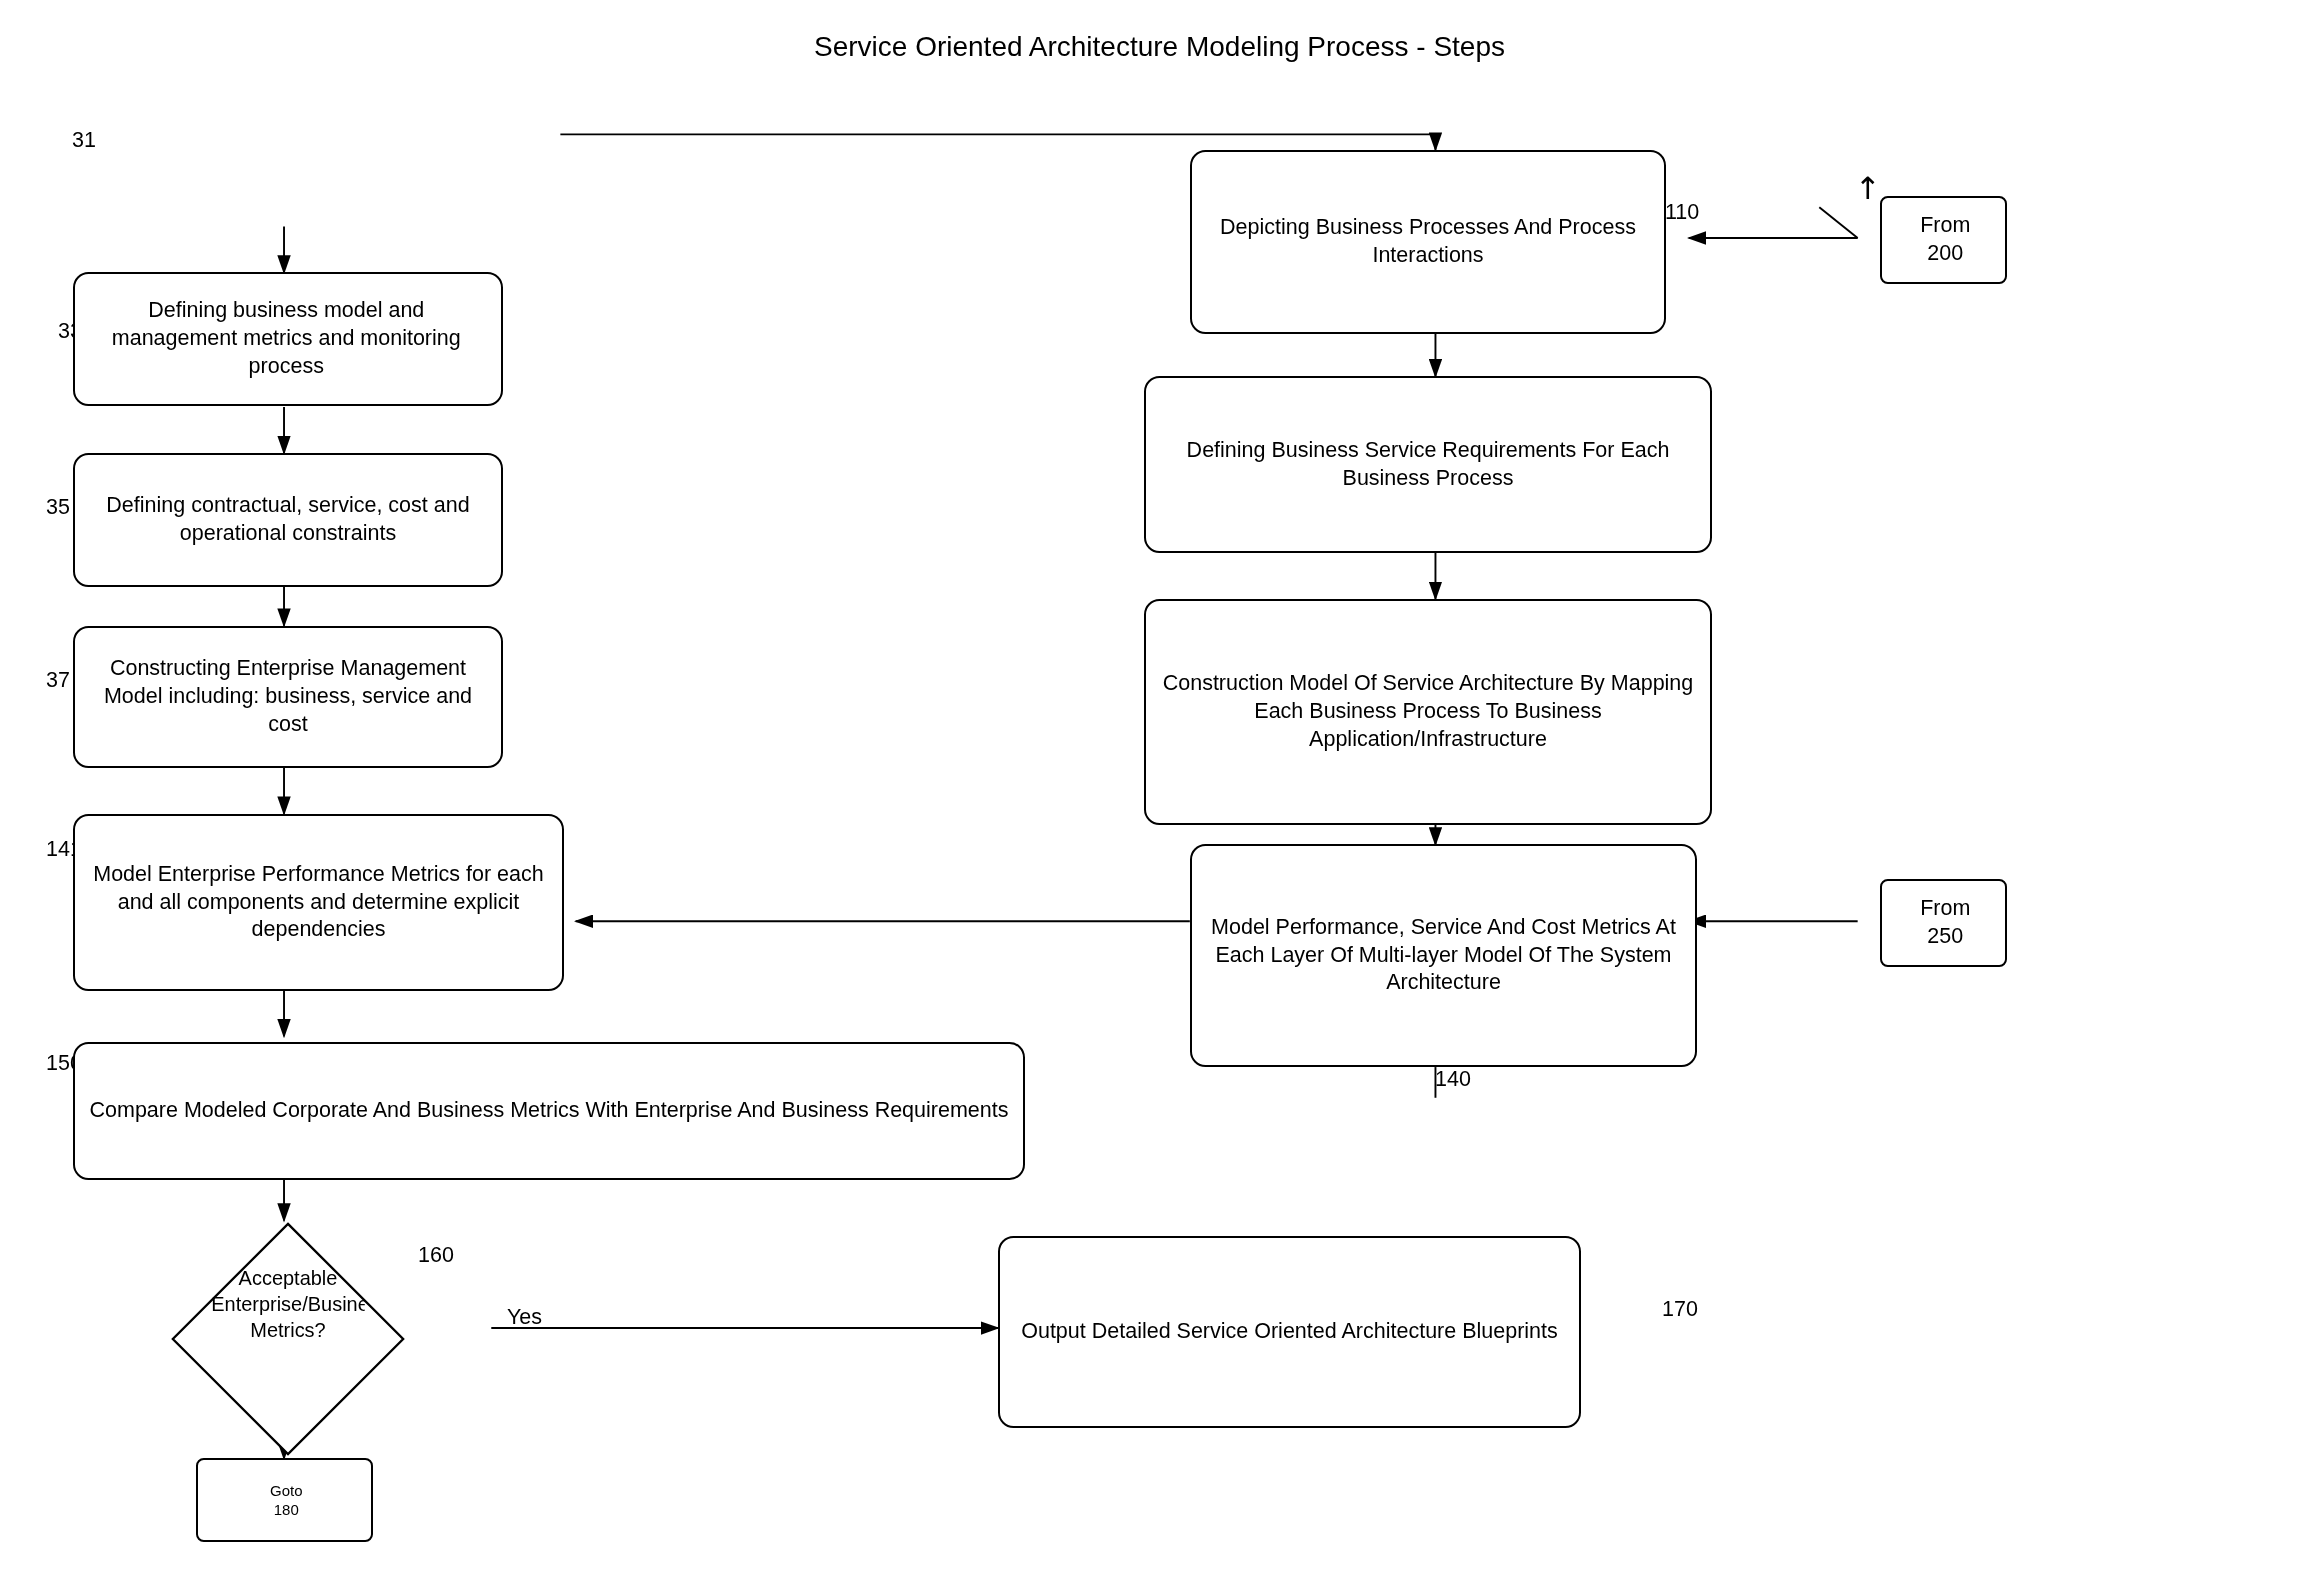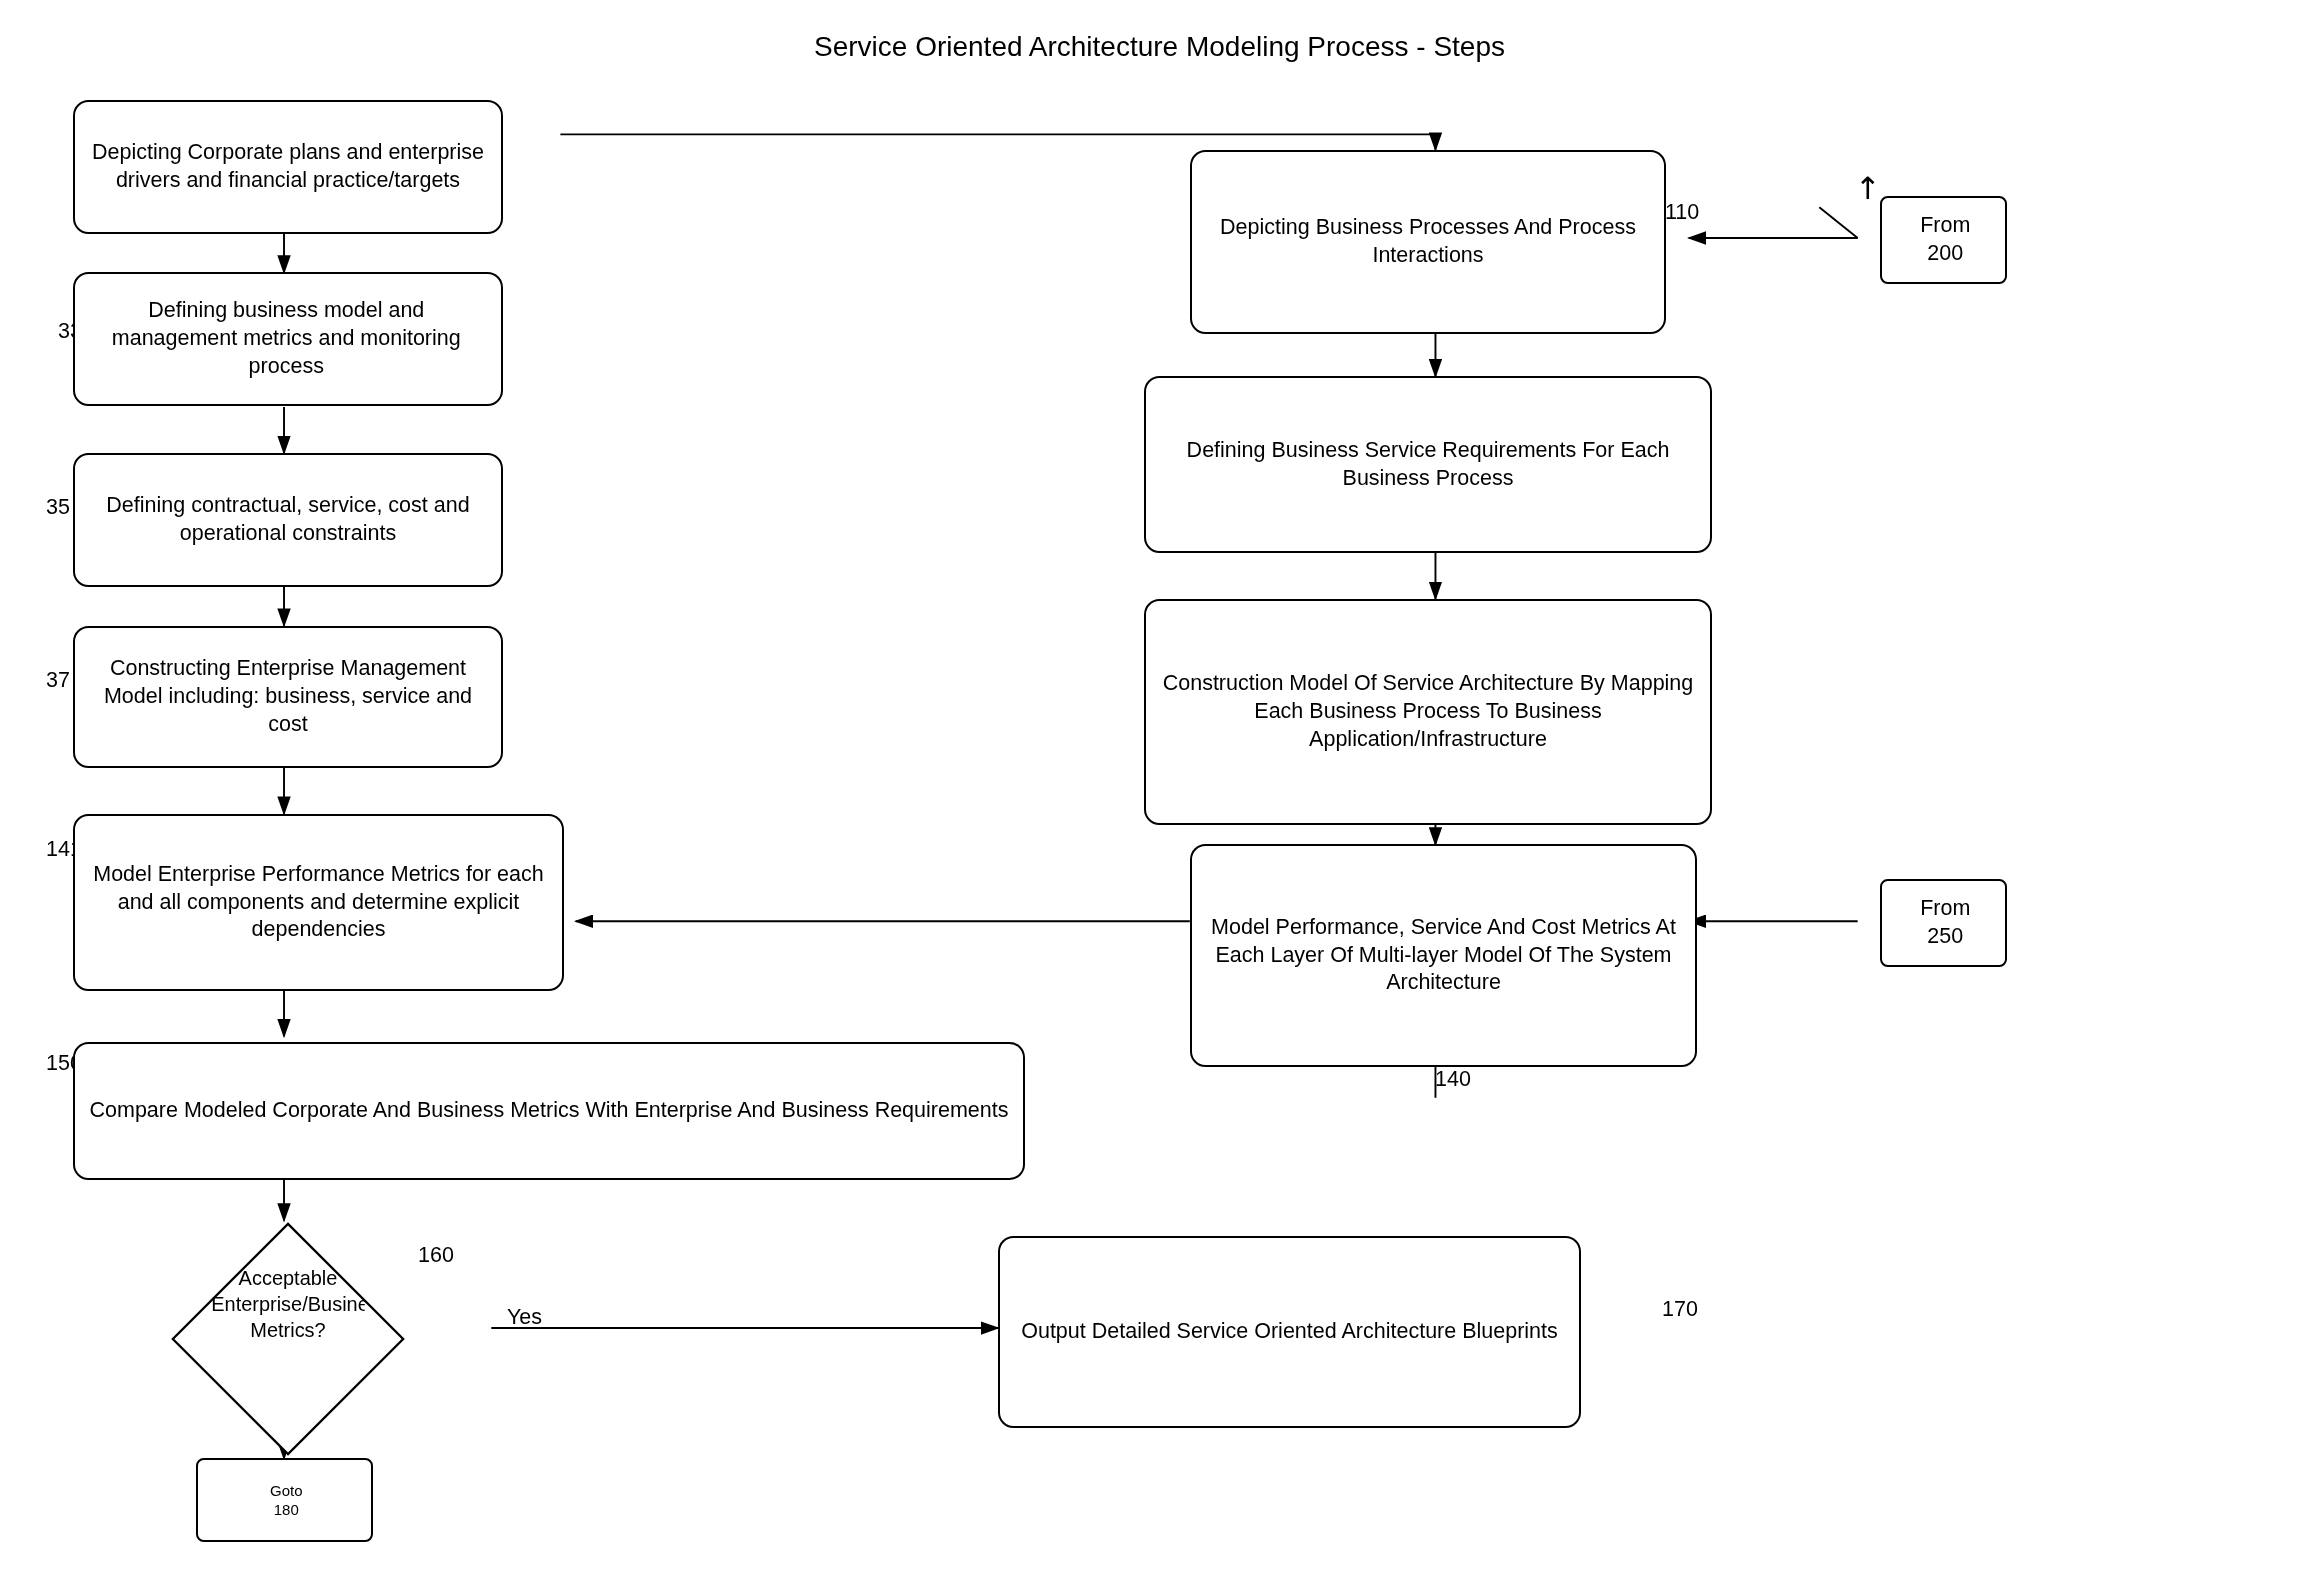--- a/index.html
+++ b/index.html
@@ -119,23 +119,20 @@
 
   <div class="label-num" style="left:1665px; top:200px;">110</div>
   <div class="label-num" style="left:1665px; top:418px;">120</div>
   <div class="label-num" style="left:1665px; top:629px;">130</div>
   <div class="label-num" style="left:1435px; top:1067px;">140</div>
   <div class="label-num" style="left:418px; top:1243px;">160</div>
   <div class="label-num" style="left:1662px; top:1297px;">170</div>
 
   <div class="label-num" style="left:507px; top:1305px; font-size:21.5px;">Yes</div>
 
-  <div class="box" style="left:73px; top:100px; width:430px; height:134px;">
-    <span>Depicting Corporate plans and enterprise drivers and financial practice/targets</span>
-  </div>
 
   <div class="box" style="left:73px; top:272px; width:430px; height:134px;padding-left:8px;">
     <span>Defining business model and management metrics and monitoring process</span>
   </div>
 
   <div class="box" style="left:73px; top:453px; width:430px; height:134px;justify-content:flex-end;">
     <span>Defining contractual, service, cost and operational constraints</span>
   </div>
 
   <div class="box" style="left:73px; top:626px; width:430px; height:142px;">

